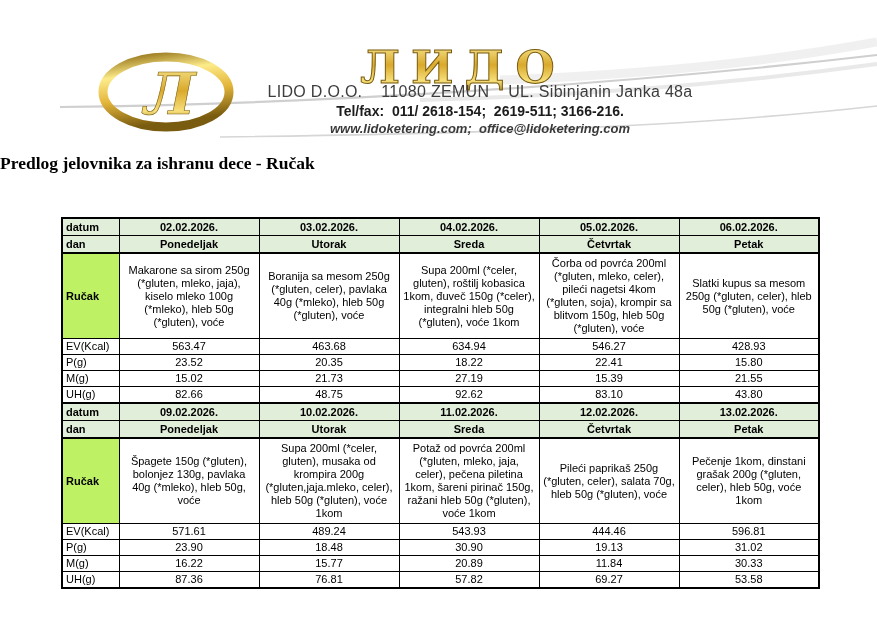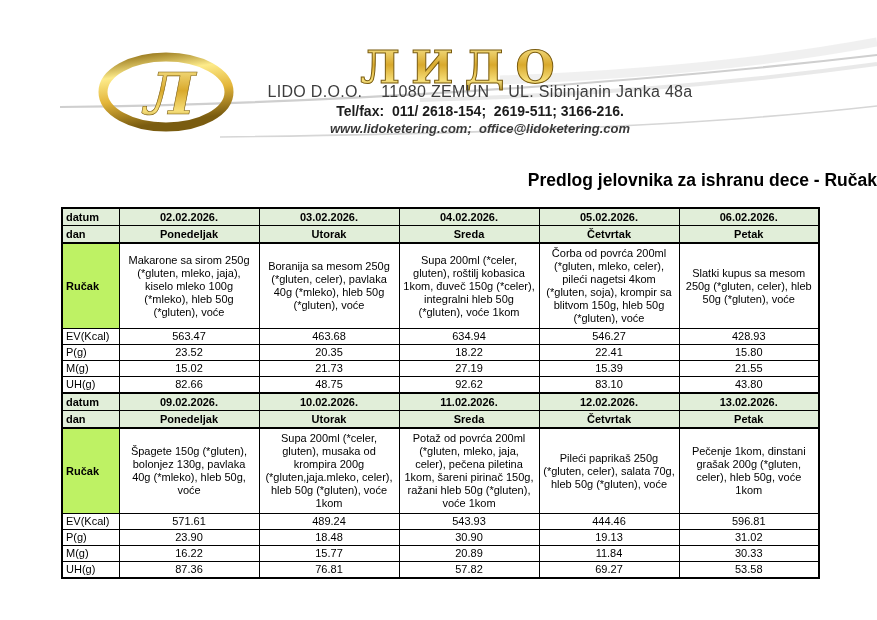--- a/index.html
+++ b/index.html
@@ -12,26 +12,26 @@
   .letterhead { position:absolute; left:0; top:0; width:877px; height:145px; }
   .swoosh { position:absolute; left:0; top:0; width:877px; height:150px; }
   .logo-svg { position:absolute; left:92px; top:48px; }
   .brand-svg { position:absolute; left:345px; top:40px; }
   .brand-info { position:absolute; left:240px; top:83px; width:480px; text-align:center; }
   .company-line { font-size:16px; color:#3d3d3d; letter-spacing:0.3px; white-space:pre; }
   .telfax-line  { font-size:14px; font-weight:bold; color:#1c1c1c; margin-top:2px; white-space:pre; }
   .web-line     { font-size:13px; font-weight:bold; color:#3a3a3a; margin-top:2px; white-space:pre;font-style:italic; }
 
   
-  .doc-title { position:absolute; left:0; top:169px; width:877px; text-align:right; }
+  .doc-title { position:absolute; left:0; top:152px; width:877px; text-align:left;font-family:Liberation Serif, serif; }
   .doc-title .t1, .doc-title .t2 { font-size:17.5px; font-weight:bold; line-height:23px; }
 
   
   table.menu {
-    position:absolute; left:61px; top:207px;
+    position:absolute; left:61px; top:217px;
     border-collapse:collapse; table-layout:fixed;
     border:2px solid #000;
   }
   table.menu td {
     border:1px solid #000; padding:1px 3px;
     font-size:11px; line-height:13px; vertical-align:middle;
     overflow:hidden;
   }
   td.c    { text-align:center; }
   td.lbl  { text-align:left; font-size:10.5px; padding-left:2px; }

